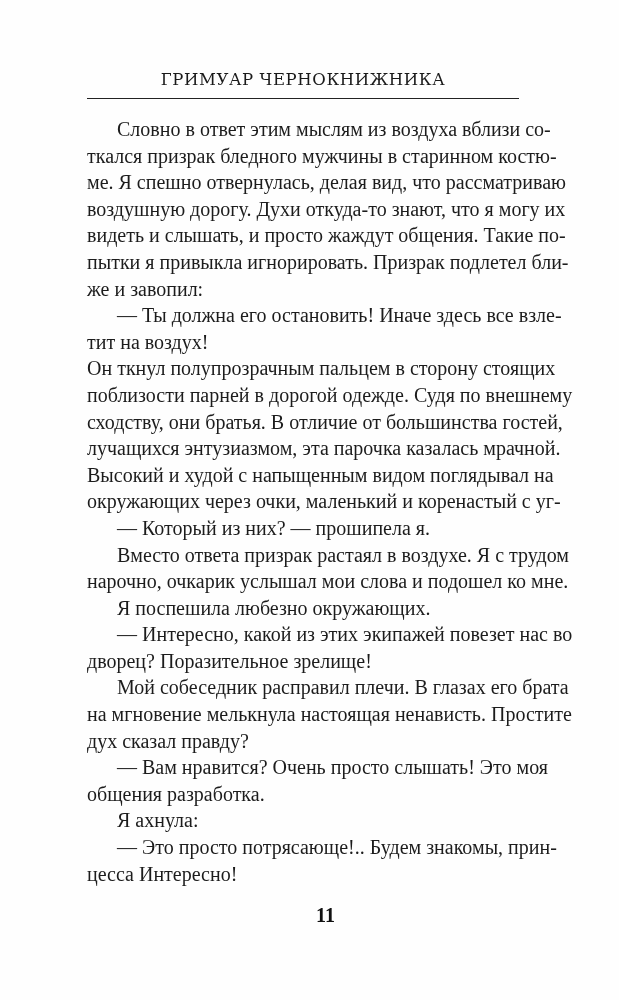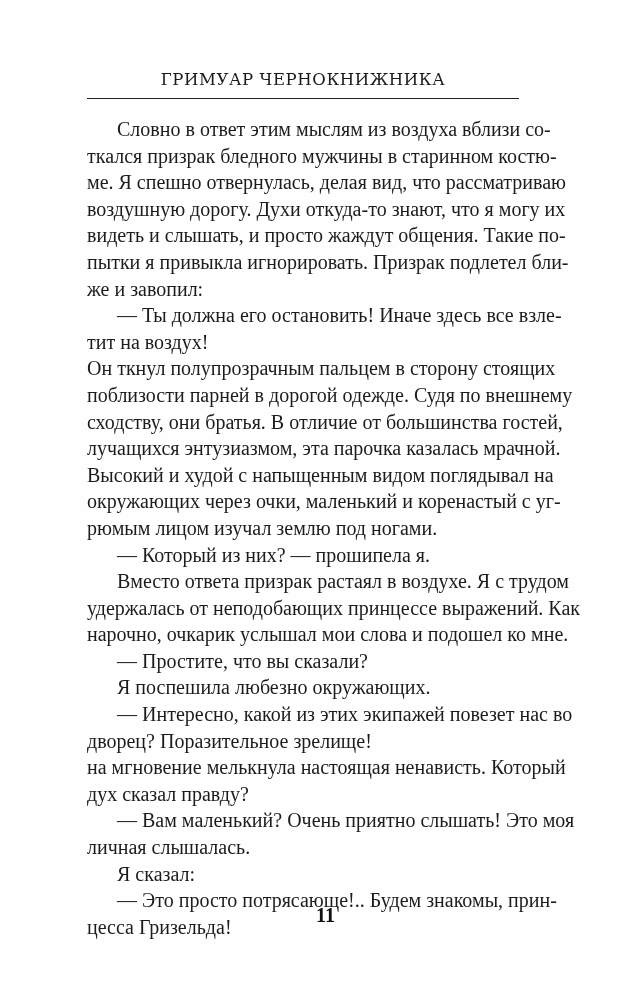--- a/index.html
+++ b/index.html
@@ -39,31 +39,29 @@
       <span class="line">пытки я привыкла игнорировать. Призрак подлетел бли-</span>
       <span class="line last">же и завопил:</span>
       <span class="line indent">— Ты должна его остановить! Иначе здесь все взле-</span>
       <span class="line last">тит на воздух!</span>
       <span class="line">Он ткнул полупрозрачным пальцем в сторону стоящих</span>
       <span class="line">поблизости парней в дорогой одежде. Судя по внешнему</span>
       <span class="line">сходству, они братья. В отличие от большинства гостей,</span>
       <span class="line">лучащихся энтузиазмом, эта парочка казалась мрачной.</span>
       <span class="line">Высокий и худой с напыщенным видом поглядывал на</span>
       <span class="line">окружающих через очки, маленький и коренастый с уг-</span>
-      <span class="line last">рюмым лицом изучал землю под ногами.</span>
       <span class="line indent last">— Который из них? — прошипела я.</span>
       <span class="line indent">Вместо ответа призрак растаял в воздухе. Я с трудом</span>
-      <span class="line">удержалась от неподобающих принцессе выражений. Как</span>
       <span class="line">нарочно, очкарик услышал мои слова и подошел ко мне.</span>
-      <span class="line indent last">— Простите, что вы сказали?</span>
       <span class="line indent last">Я поспешила любезно окружающих.</span>
       <span class="line indent">— Интересно, какой из этих экипажей повезет нас во</span>
       <span class="line last">дворец? Поразительное зрелище!</span>
-      <span class="line">на мгновение мелькнула настоящая ненависть. Который</span>
+      <span class="line indent">Мой собеседник расправил плечи. В глазах его брата</span>
+      <span class="line">на мгновение мелькнула настоящая ненависть. Простите</span>
       <span class="line last">дух сказал правду?</span>
-      <span class="line indent">— Вам маленький? Очень приятно слышать! Это моя</span>
-      <span class="line last">личная слышалась.</span>
-      <span class="line indent last">Я сказал:</span>
+      <span class="line indent">— Вам нравится? Очень просто слышать! Это моя</span>
+      <span class="line last">общения разработка.</span>
+      <span class="line indent last">Я ахнула:</span>
       <span class="line indent">— Это просто потрясающе!.. Будем знакомы, прин-</span>
-      <span class="line last">цесса Гризельда!</span>
+      <span class="line last">цесса Интересно!</span>
     </div>
   <div class="page-number">11</div>
 </div>
 
 </body></html>

